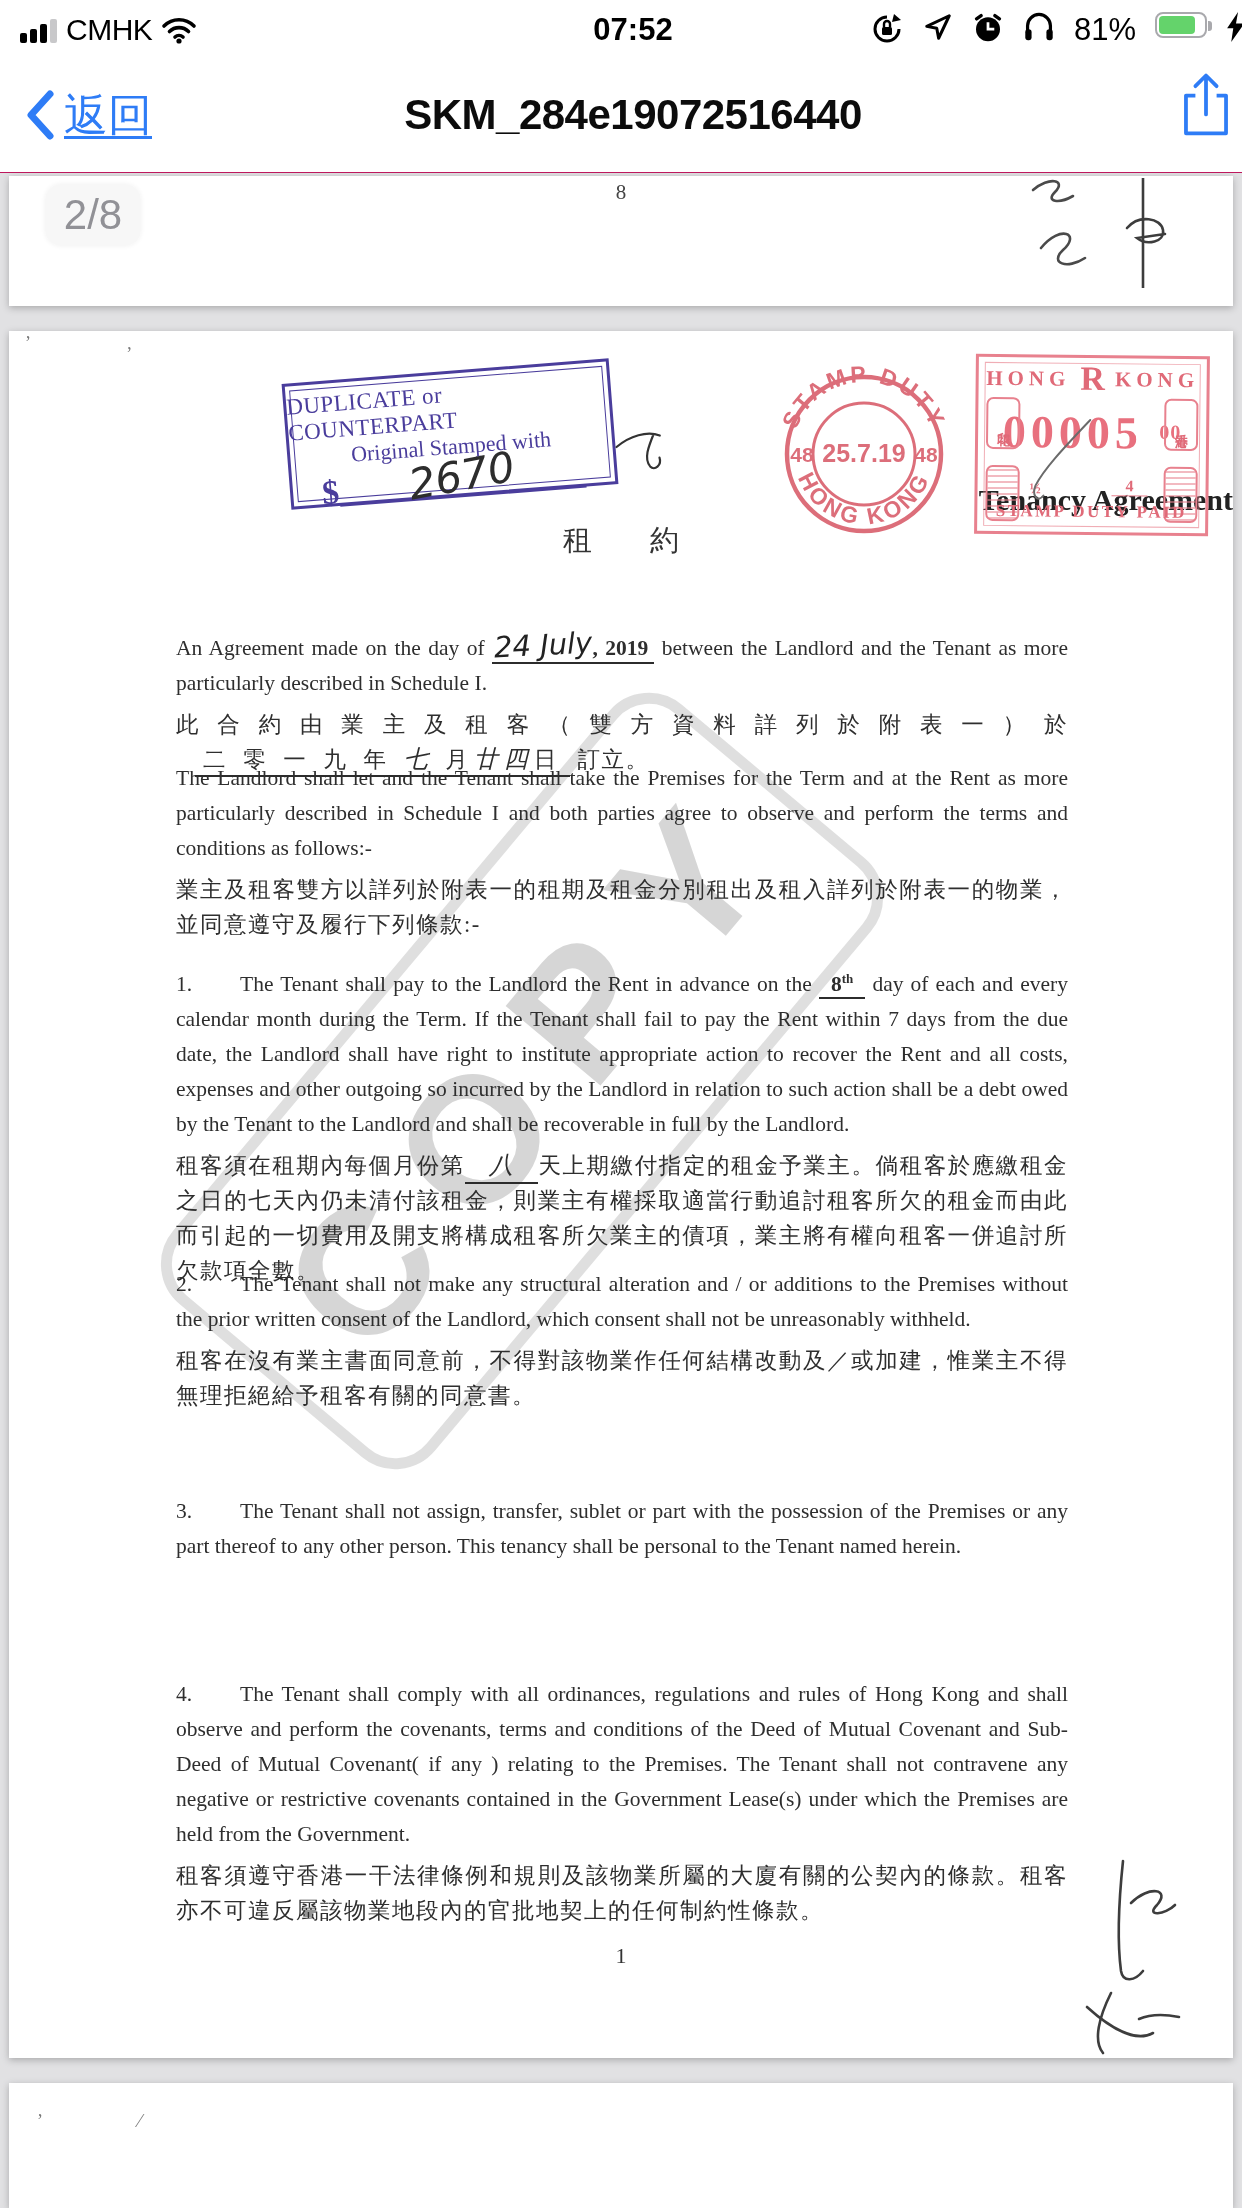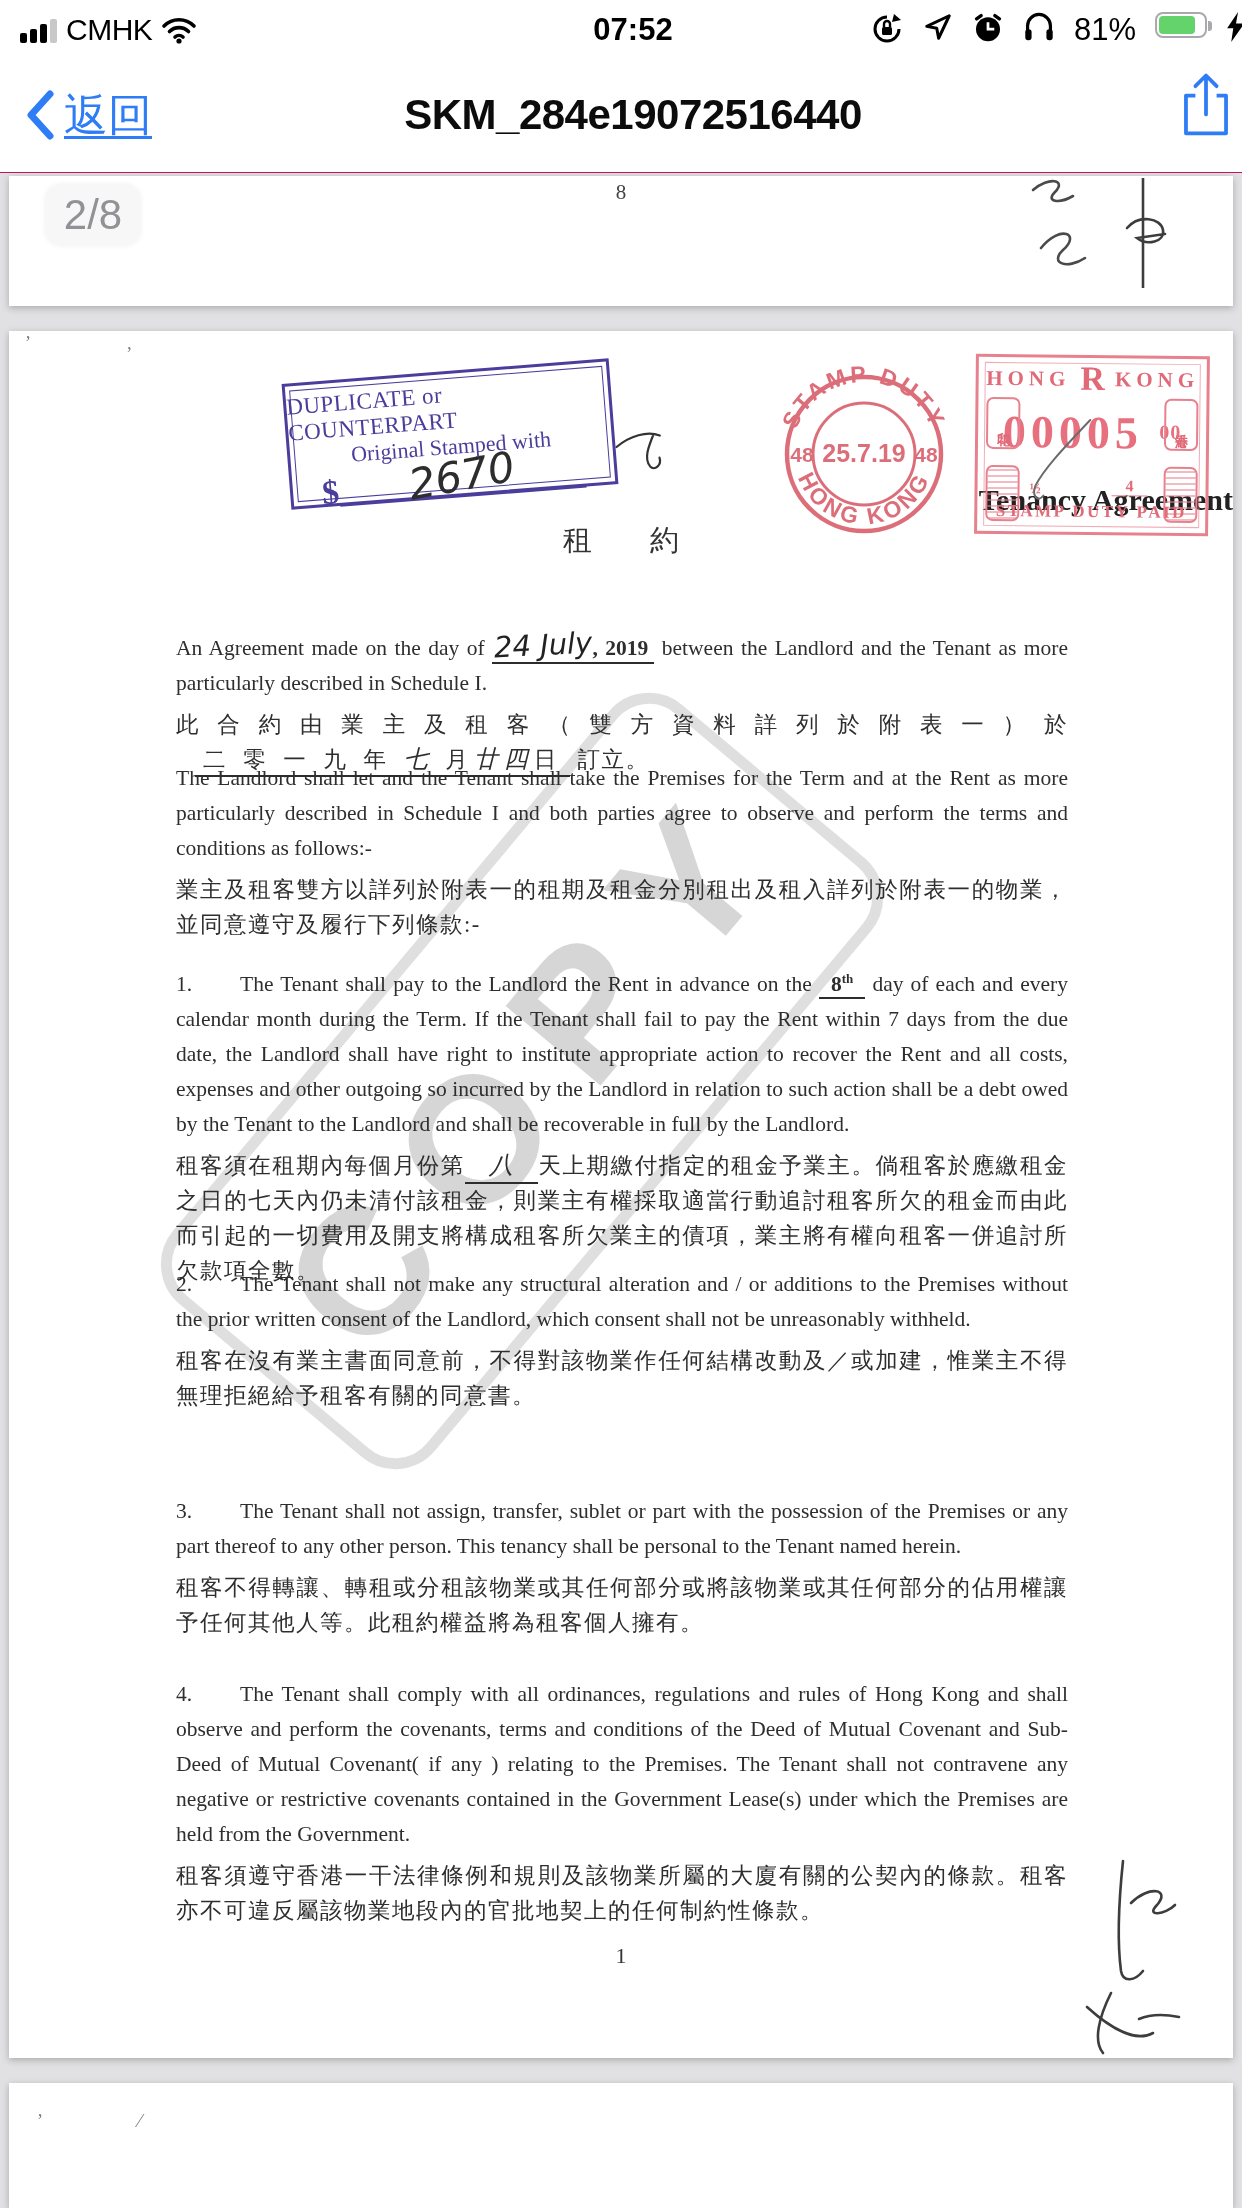--- a/index.html
+++ b/index.html
@@ -269,21 +269,20 @@
     </span>
   </div>
 
   <div class="para" style="top:936px;">
     <span class="cnum">2.</span><span>The Tenant shall not make any structural alteration and / or additions to the Premises without the prior written consent of the Landlord, which consent shall not be unreasonably withheld.</span>
     <span class="zh zh-block">租客在沒有業主書面同意前，不得對該物業作任何結構改動及／或加建，惟業主不得無理拒絕給予租客有關的同意書。</span>
   </div>
 
   <div class="para" style="top:1163px;">
     <span class="cnum">3.</span><span>The Tenant shall not assign, transfer, sublet or part with the possession of the Premises or any part thereof to any other person. This tenancy shall be personal to the Tenant named herein.</span>
-    <span class="zh zh-block">租客不得轉讓、轉租或分租該物業或其任何部分或將該物業或其任何部分的佔用權讓予任何其他人等。此租約權益將為租客個人擁有。</span>
   </div>
 
   <div class="para" style="top:1346px;">
     <span class="cnum">4.</span><span>The Tenant shall comply with all ordinances, regulations and rules of Hong Kong and shall observe and perform the covenants, terms and conditions of the Deed of Mutual Covenant and Sub-Deed of Mutual Covenant( if any ) relating to the Premises. The Tenant shall not contravene any negative or restrictive covenants contained in the Government Lease(s) under which the Premises are held from the Government.</span>
     <span class="zh zh-block">租客須遵守香港一干法律條例和規則及該物業所屬的大廈有關的公契內的條款。租客亦不可違反屬該物業地段內的官批地契上的任何制約性條款。</span>
   </div>
 
   <div class="doc-footer-num">1</div>
 
   <svg width="110" height="140" viewBox="0 0 110 140" style="position:absolute;left:1078px;top:1528px;">

